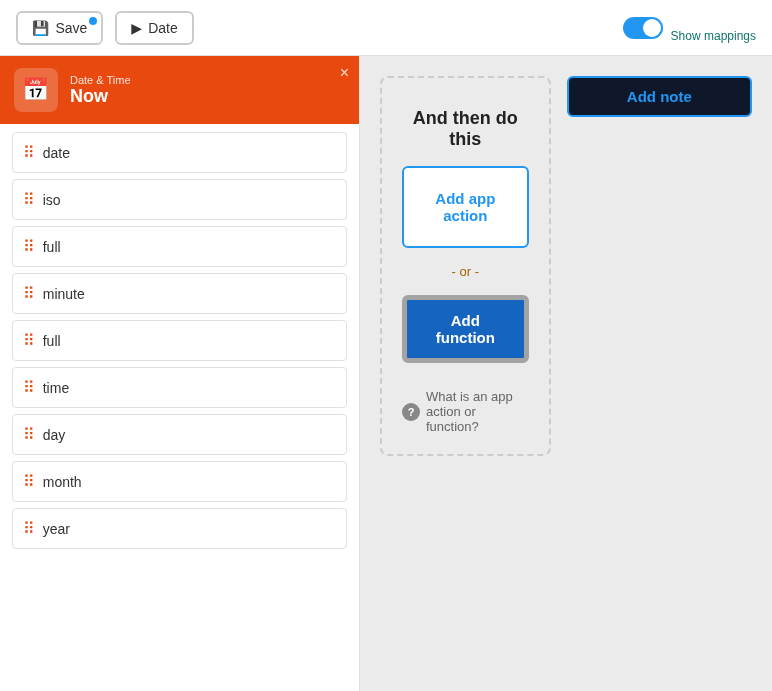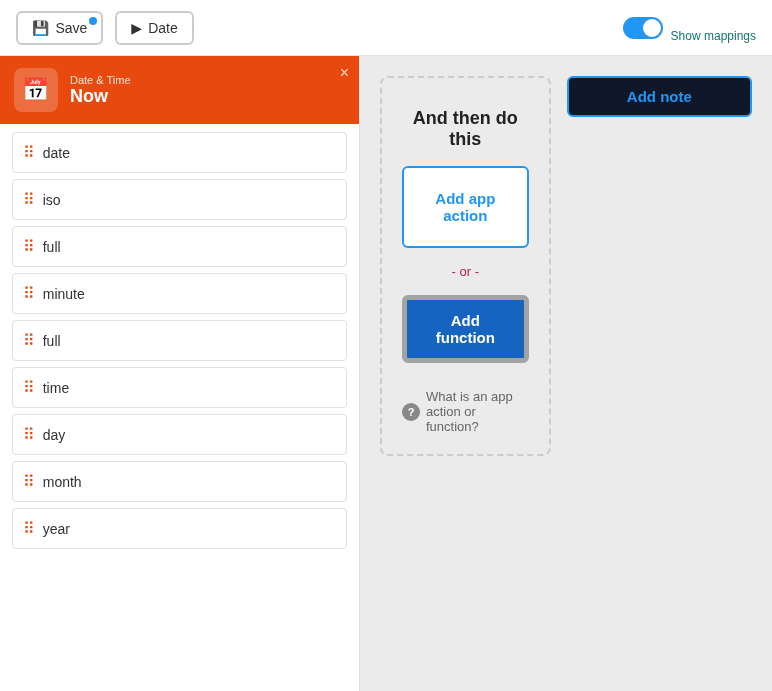--- a/index.html
+++ b/index.html
@@ -236,21 +236,21 @@
       padding: 22px 28px;
       font-size: 15px;
       font-weight: 600;
       cursor: pointer;
       width: 100%;
       max-width: 220px;
     }
 
     .or-divider {
       font-size: 13px;
-      color: #be185d;
+      color: #a16207;
     }
 
     .btn-add-function {
       border: 5px solid #a3a3a3;
       background: #1565c0;
       color: #fff;
       border-radius: 6px;
       padding: 12px 28px;
       font-size: 15px;
       font-weight: 700;

